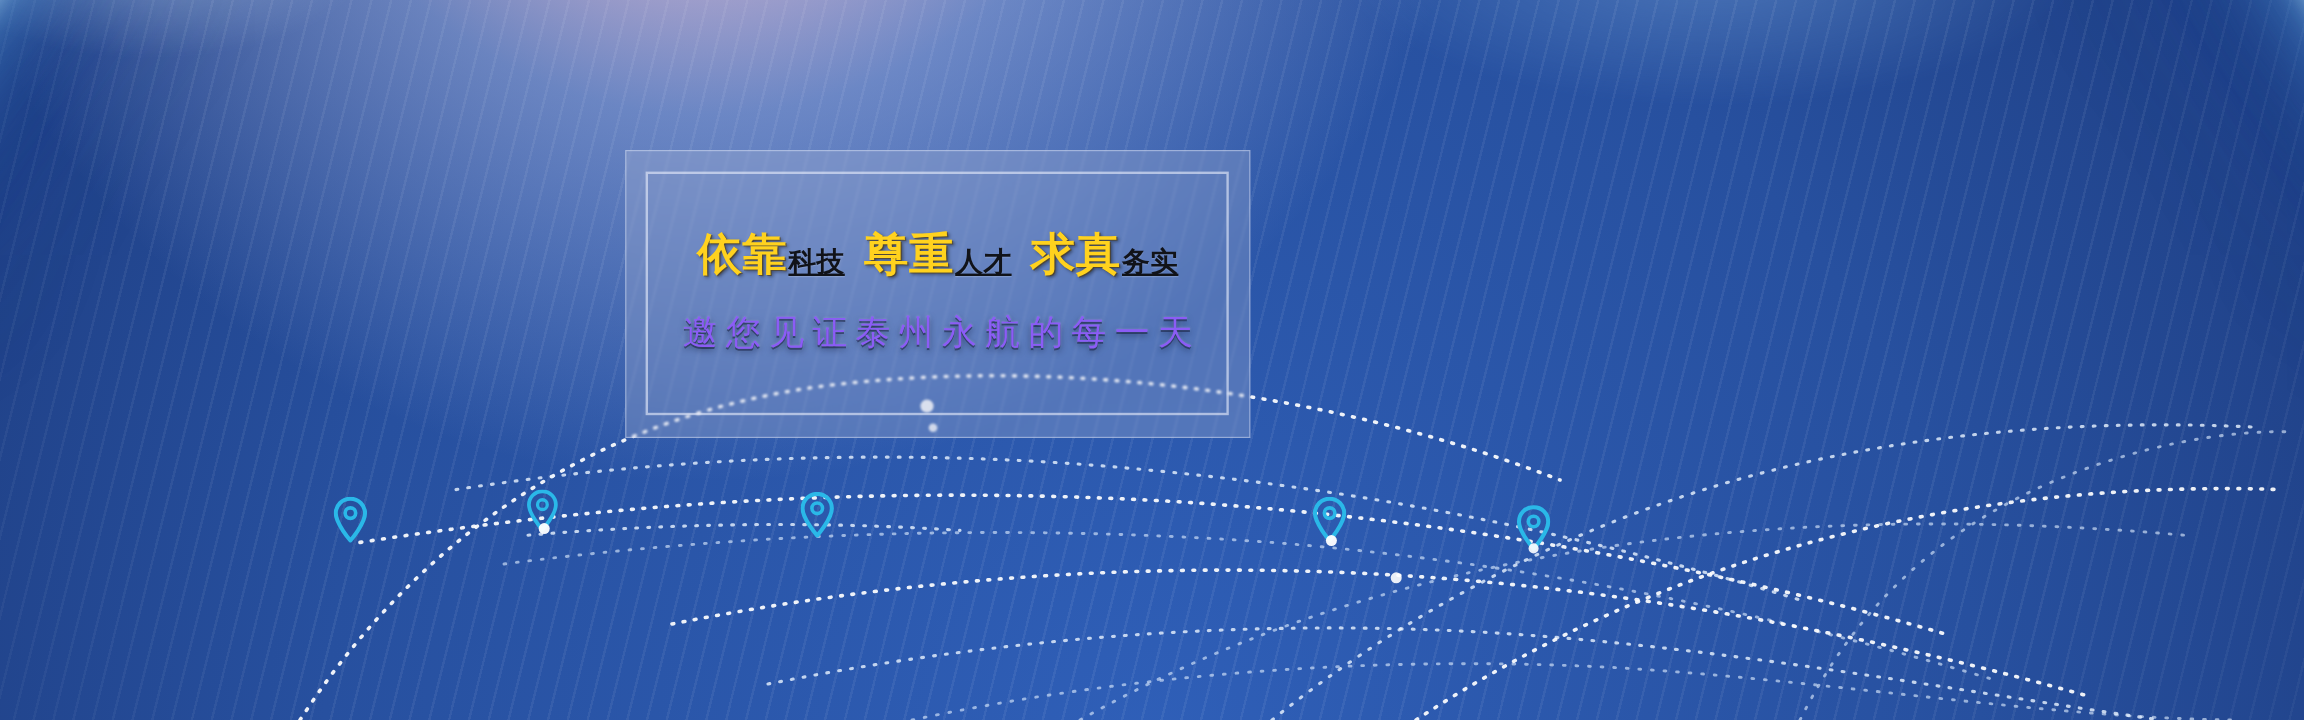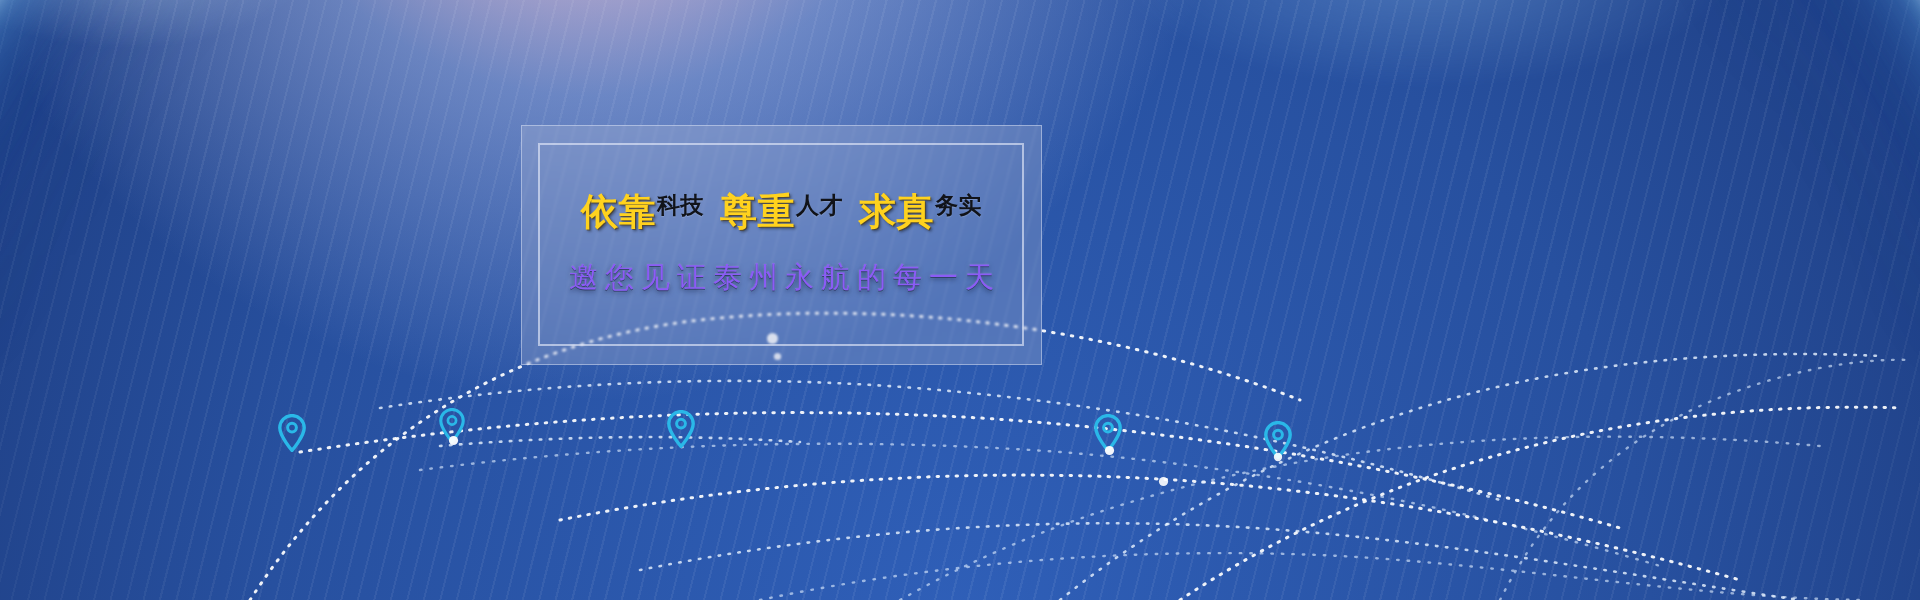--- a/index.html
+++ b/index.html
@@ -177,34 +177,35 @@
     gap:28px;
   }
 
   .line1{
     white-space:nowrap;
     font-family:"DejaVu Serif","Liberation Serif",serif;
     font-weight:700;
     letter-spacing:.5px;
     line-height:1;
     display:flex;
-    align-items:flex-start;
+    align-items:flex-end;
   }
   .big{
     font-size:37px;
     color:#ffd21e;
     text-shadow:
       1px 1px 0 rgba(90,60,0,.55),
       2px 2px 3px rgba(0,0,0,.45);
   }
   .small{
     font-size:23px;
     color:#111319;
     text-shadow:0 1px 1px rgba(255,255,255,.18);
     margin-left:1px;
+    text-decoration:underline;
   }
   .gap{display:inline-block;width:16px;}
 
   .line2{
     white-space:nowrap;
     font-family:"DejaVu Sans","Liberation Sans",sans-serif;
     font-size:29px;
     font-weight:400;
     letter-spacing:7px;
     color:#8b5cf6;

